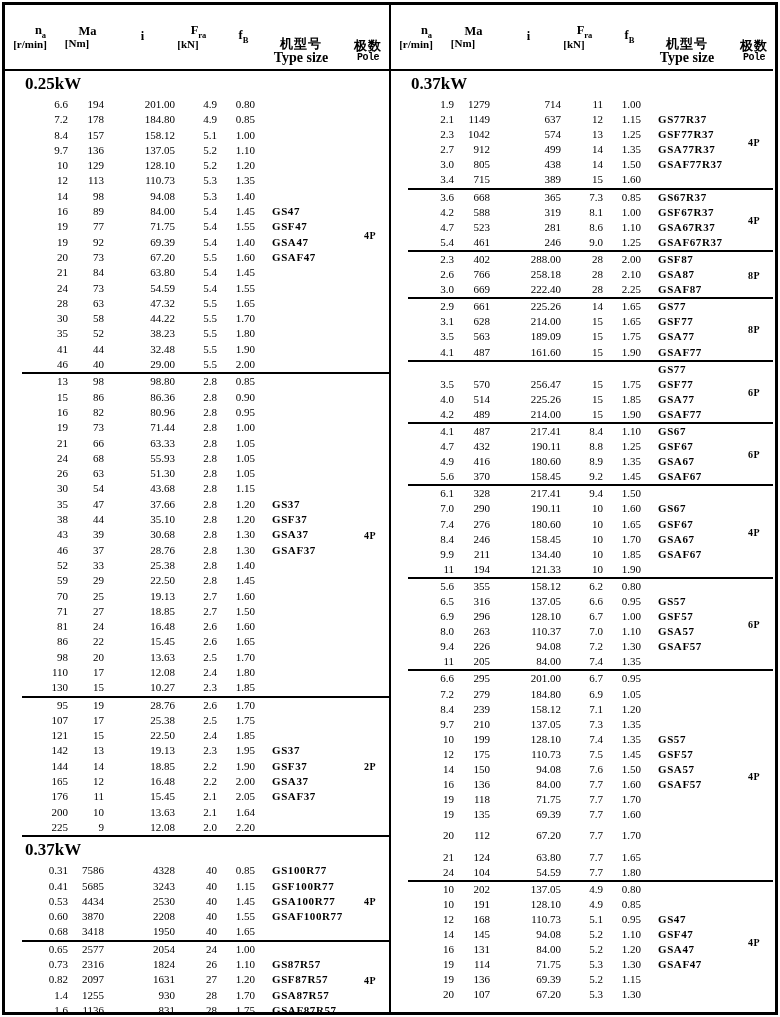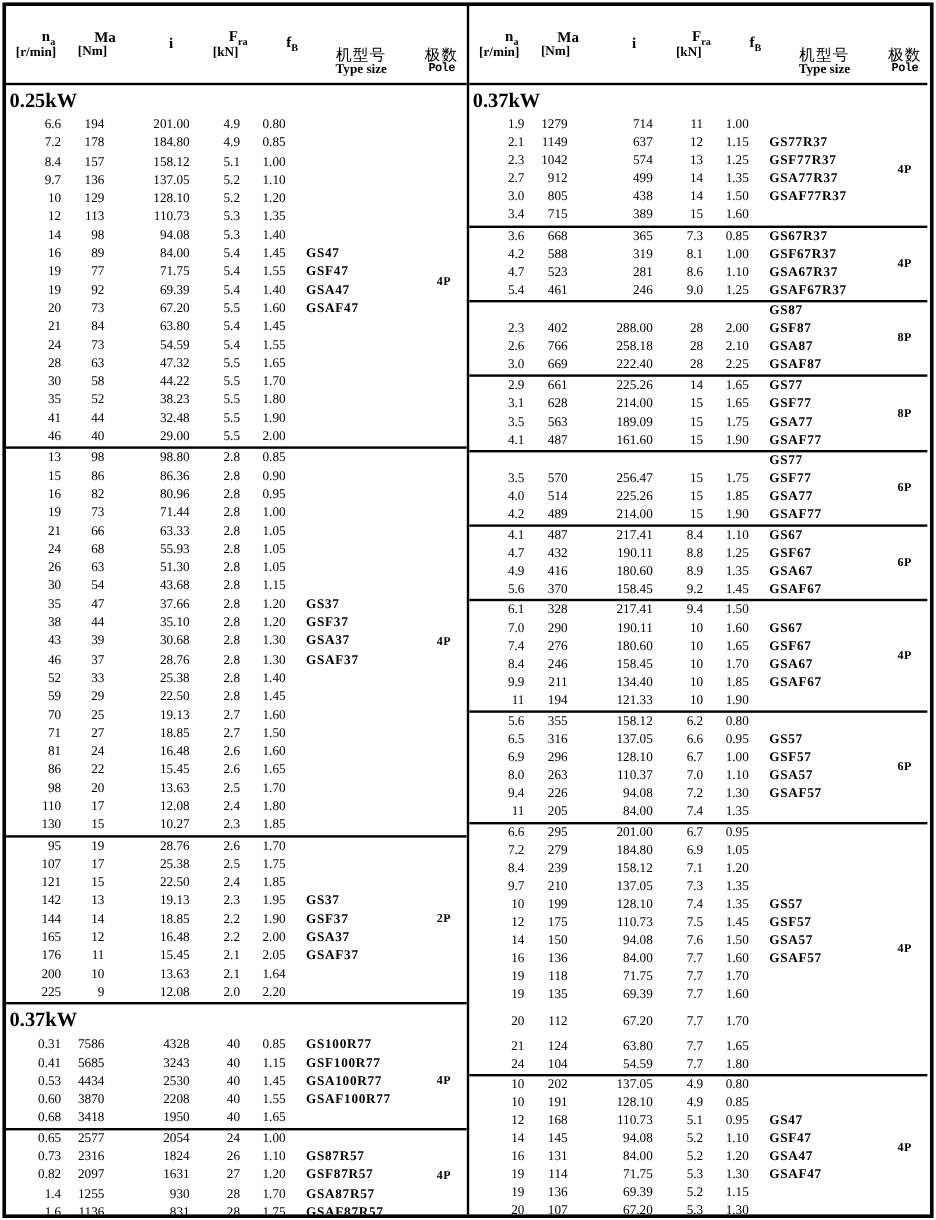--- a/index.html
+++ b/index.html
@@ -10,25 +10,25 @@
   .pane{width:384px;height:100%;box-sizing:border-box;display:flex;flex-direction:column;overflow:hidden;}
   .pane-right{border-left:2px solid #000;}
 
   
   .hdr{display:grid;grid-template-columns:50px 44px 66px 46px 44px 92px 42px;
        height:64px;border-bottom:2px solid #000;align-items:center;flex:0 0 auto;}
   .hc{text-align:center;line-height:1.05;}
   .hc .sym{font-weight:700;font-size:12.5px;padding-left:21px;}
   .hc .sym sub{font-size:8.5px;font-weight:700;}
   .hc .unit{font-weight:700;font-size:11px;}
-  .hc .cn{font-weight:400;font-size:13px;letter-spacing:1px;margin-top:29px;}
-  .hc .en{font-weight:700;font-size:11px;}
+  .hc .cn{font-weight:700;font-size:13px;letter-spacing:1px;margin-top:29px;}
+  .hc .en{font-weight:700;font-size:14px;}
   .hc .pole-en{font-family:"Liberation Mono","DejaVu Sans Mono",monospace;font-weight:700;font-size:10px;letter-spacing:-0.5px;}
 
-  .blocks{flex:1 1 auto;display:flex;flex-direction:column;}
+  .blocks{flex:1 1 auto;display:flex;flex-direction:column;padding-left:17px;}
   .power-label{font-weight:700;font-size:17px;line-height:20px;padding:3px 0 3px 3px;flex:0 0 auto;}
   .section{position:relative;flex:0 0 auto;}
   .section + .section{border-top:2px solid #000;}
   .section + .power-label{border-top:2px solid #000;}
 
   .row{display:grid;grid-template-columns:50px 44px 66px 46px 44px 92px;line-height:15.1px;}
   .pane-left .row{line-height:15.3px;}
   .row.gap{margin-top:6px;}
   .cell{font-size:11px;white-space:nowrap;}
   .c0{text-align:right;padding-right:4px;}
@@ -671,28 +671,20 @@
             <div class="cell c1">461</div>
             <div class="cell c2">246</div>
             <div class="cell c3">9.0</div>
             <div class="cell c4">1.25</div>
             <div class="cell c5">GSAF67R37</div>
           </div>
           <div class="pole">4P</div>
         </div>
         <div class="section">
           <div class="row">
-            <div class="cell c0"></div>
-            <div class="cell c1"></div>
-            <div class="cell c2"></div>
-            <div class="cell c3"></div>
-            <div class="cell c4"></div>
-            <div class="cell c5">GS87</div>
-          </div>
-          <div class="row">
             <div class="cell c0">2.3</div>
             <div class="cell c1">402</div>
             <div class="cell c2">288.00</div>
             <div class="cell c3">28</div>
             <div class="cell c4">2.00</div>
             <div class="cell c5">GSF87</div>
           </div>
           <div class="row">
             <div class="cell c0">2.6</div>
             <div class="cell c1">766</div>

